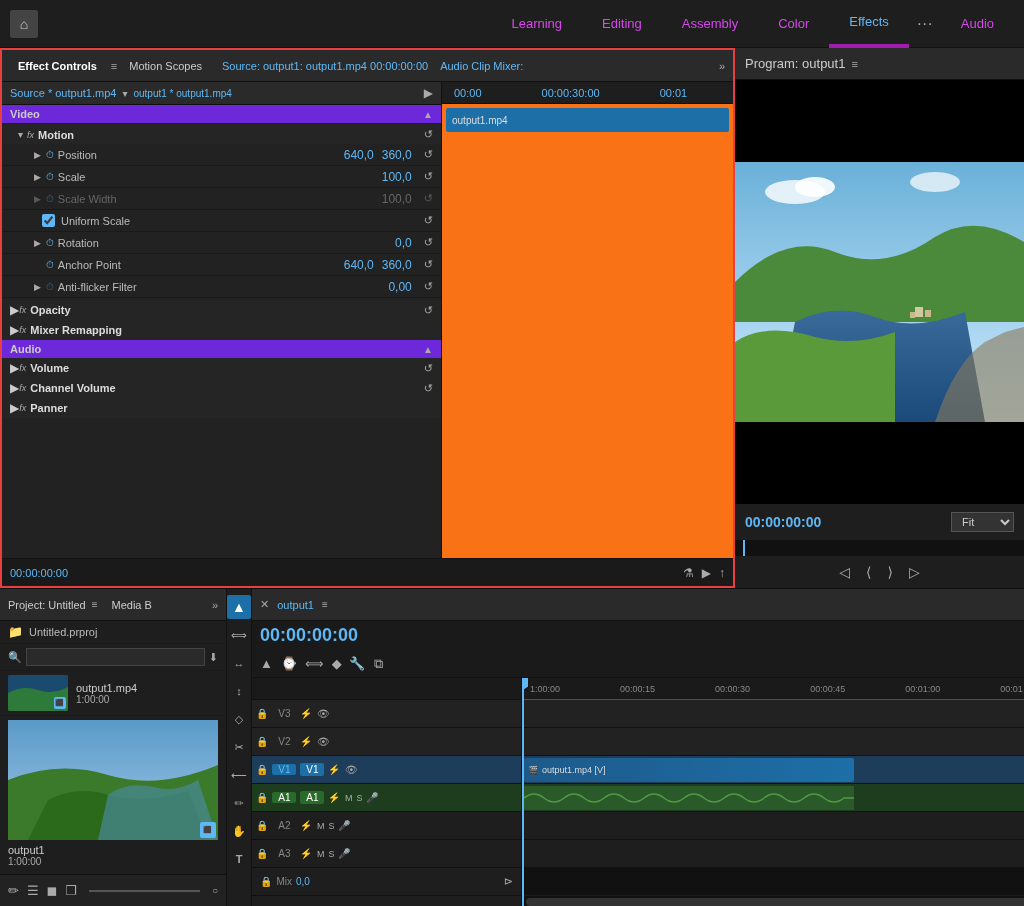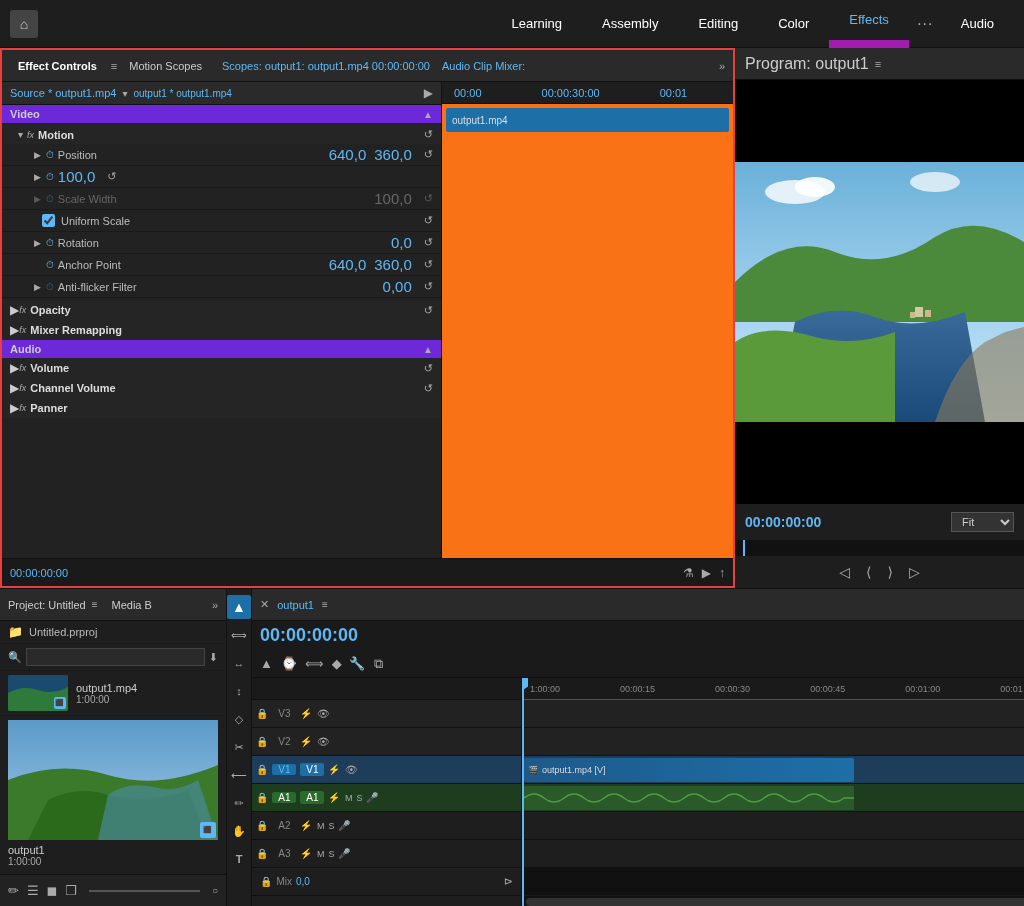--- a/index.html
+++ b/index.html
@@ -29,27 +29,27 @@
       display: flex; align-items: center; justify-content: center;
       margin-right: 20px;
       color: #ccc;
       font-size: 14px;
     }
     .top-nav .spacer { flex: 1; }
     .nav-tab {
       padding: 0 20px;
       height: 48px;
       display: flex; align-items: center;
-      color: #ffffff;
+      color: #d946ef;
       cursor: pointer;
       font-size: 13px;
     }
     .nav-tab.active {
       color: #5fb8f5;
-      border-bottom: 8px solid #a21caf;
+      border-bottom: 4px solid #a21caf;
     }
     .nav-dots {
       color: #aaa;
       padding: 0 8px;
       font-size: 16px;
     }
 
     
     .left-panel {
       width: 735px;
@@ -158,21 +158,21 @@
     .property-row {
       display: flex; align-items: center;
       padding: 2px 8px 2px 32px;
       background: #222;
       border-bottom: 1px solid #1a1a1a;
       min-height: 22px;
     }
     .property-row .expand-arrow { color: #aaa; font-size: 9px; margin-right: 4px; width: 8px; }
     .property-row .stopwatch { color: #5fb8f5; font-size: 10px; margin-right: 4px; }
     .property-row .prop-name { color: #bbb; font-size: 11px; flex: 1; }
-    .property-row .prop-val { color: #5fb8f5; font-size: 15px; margin-right: 8px; }
+    .property-row .prop-val { color: #5fb8f5; font-size: 12px; margin-right: 8px; }
     .property-row .prop-val.disabled { color: #666; }
     .property-row .reset { color: #aaa; font-size: 11px; margin-left: 4px; }
 
     .checkbox-row {
       display: flex; align-items: center;
       padding: 2px 8px 2px 40px;
       background: #222;
       border-bottom: 1px solid #1a1a1a;
       min-height: 22px;
     }
@@ -233,21 +233,21 @@
       display: flex;
       flex-direction: column;
     }
     .program-header {
       height: 32px;
       background: #2a2a2a;
       display: flex; align-items: center;
       padding: 0 10px;
       border-bottom: 1px solid #111;
     }
-    .program-title { color: #ccc; font-size: 16px; }
+    .program-title { color: #ccc; font-size: 13px; }
     .program-menu { color: #aaa; font-size: 11px; margin-left: 6px; }
 
     .program-video {
       flex: 1;
       background: #000;
       position: relative;
       overflow: hidden;
     }
     
     .program-controls {
@@ -599,37 +599,37 @@
   </style>
 </head>
 <body>
 
 <div class="app-wrapper">
 
   <div class="top-nav">
     <div class="home-icon">⌂</div>
     <div class="spacer"></div>
     <div class="nav-tab">Learning</div>
+    <div class="nav-tab">Editing</div>
     <div class="nav-tab">Assembly</div>
-    <div class="nav-tab">Editing</div>
     <div class="nav-tab">Color</div>
     <div class="nav-tab active">Effects</div>
     <div class="nav-dots">···</div>
     <div class="nav-tab">Audio</div>
   </div>
 
   <div class="middle-section">
 
     <div class="left-panel">
 
       <div class="panel-tabs">
         <div class="panel-tab active">Effect Controls</div>
         <span class="panel-tab-menu">≡</span>
         <div class="panel-tab">Motion Scopes</div>
-        <span class="panel-source">Scopes: output1: output1.mp4  00:00:00:00</span>
+        <span class="panel-source">Source: output1: output1.mp4  00:00:00:00</span>
         <span class="panel-source" style="margin-left:8px;">Audio Clip Mixer:</span>
         <span class="panel-double-arrow">»</span>
       </div>
 
       <div class="ec-body">
 
         <div class="ec-left">
 
           <div class="source-row">
             <span class="source-name">Source * output1.mp4</span>
@@ -656,20 +656,21 @@
               <span class="stopwatch">⏱</span>
               <span class="prop-name">Position</span>
               <span class="prop-val">640,0</span>
               <span class="prop-val">360,0</span>
               <span class="reset">↺</span>
             </div>
 
             <div class="property-row">
               <span class="expand-arrow">▶</span>
               <span class="stopwatch">⏱</span>
+              <span class="prop-name">Scale</span>
               <span class="prop-val">100,0</span>
               <span class="reset">↺</span>
             </div>
 
             <div class="property-row">
               <span class="expand-arrow" style="opacity:0.4;">▶</span>
               <span class="stopwatch" style="opacity:0.4;">⏱</span>
               <span class="prop-name" style="color:#666;">Scale Width</span>
               <span class="prop-val disabled">100,0</span>
               <span class="reset" style="opacity:0.4;">↺</span>

